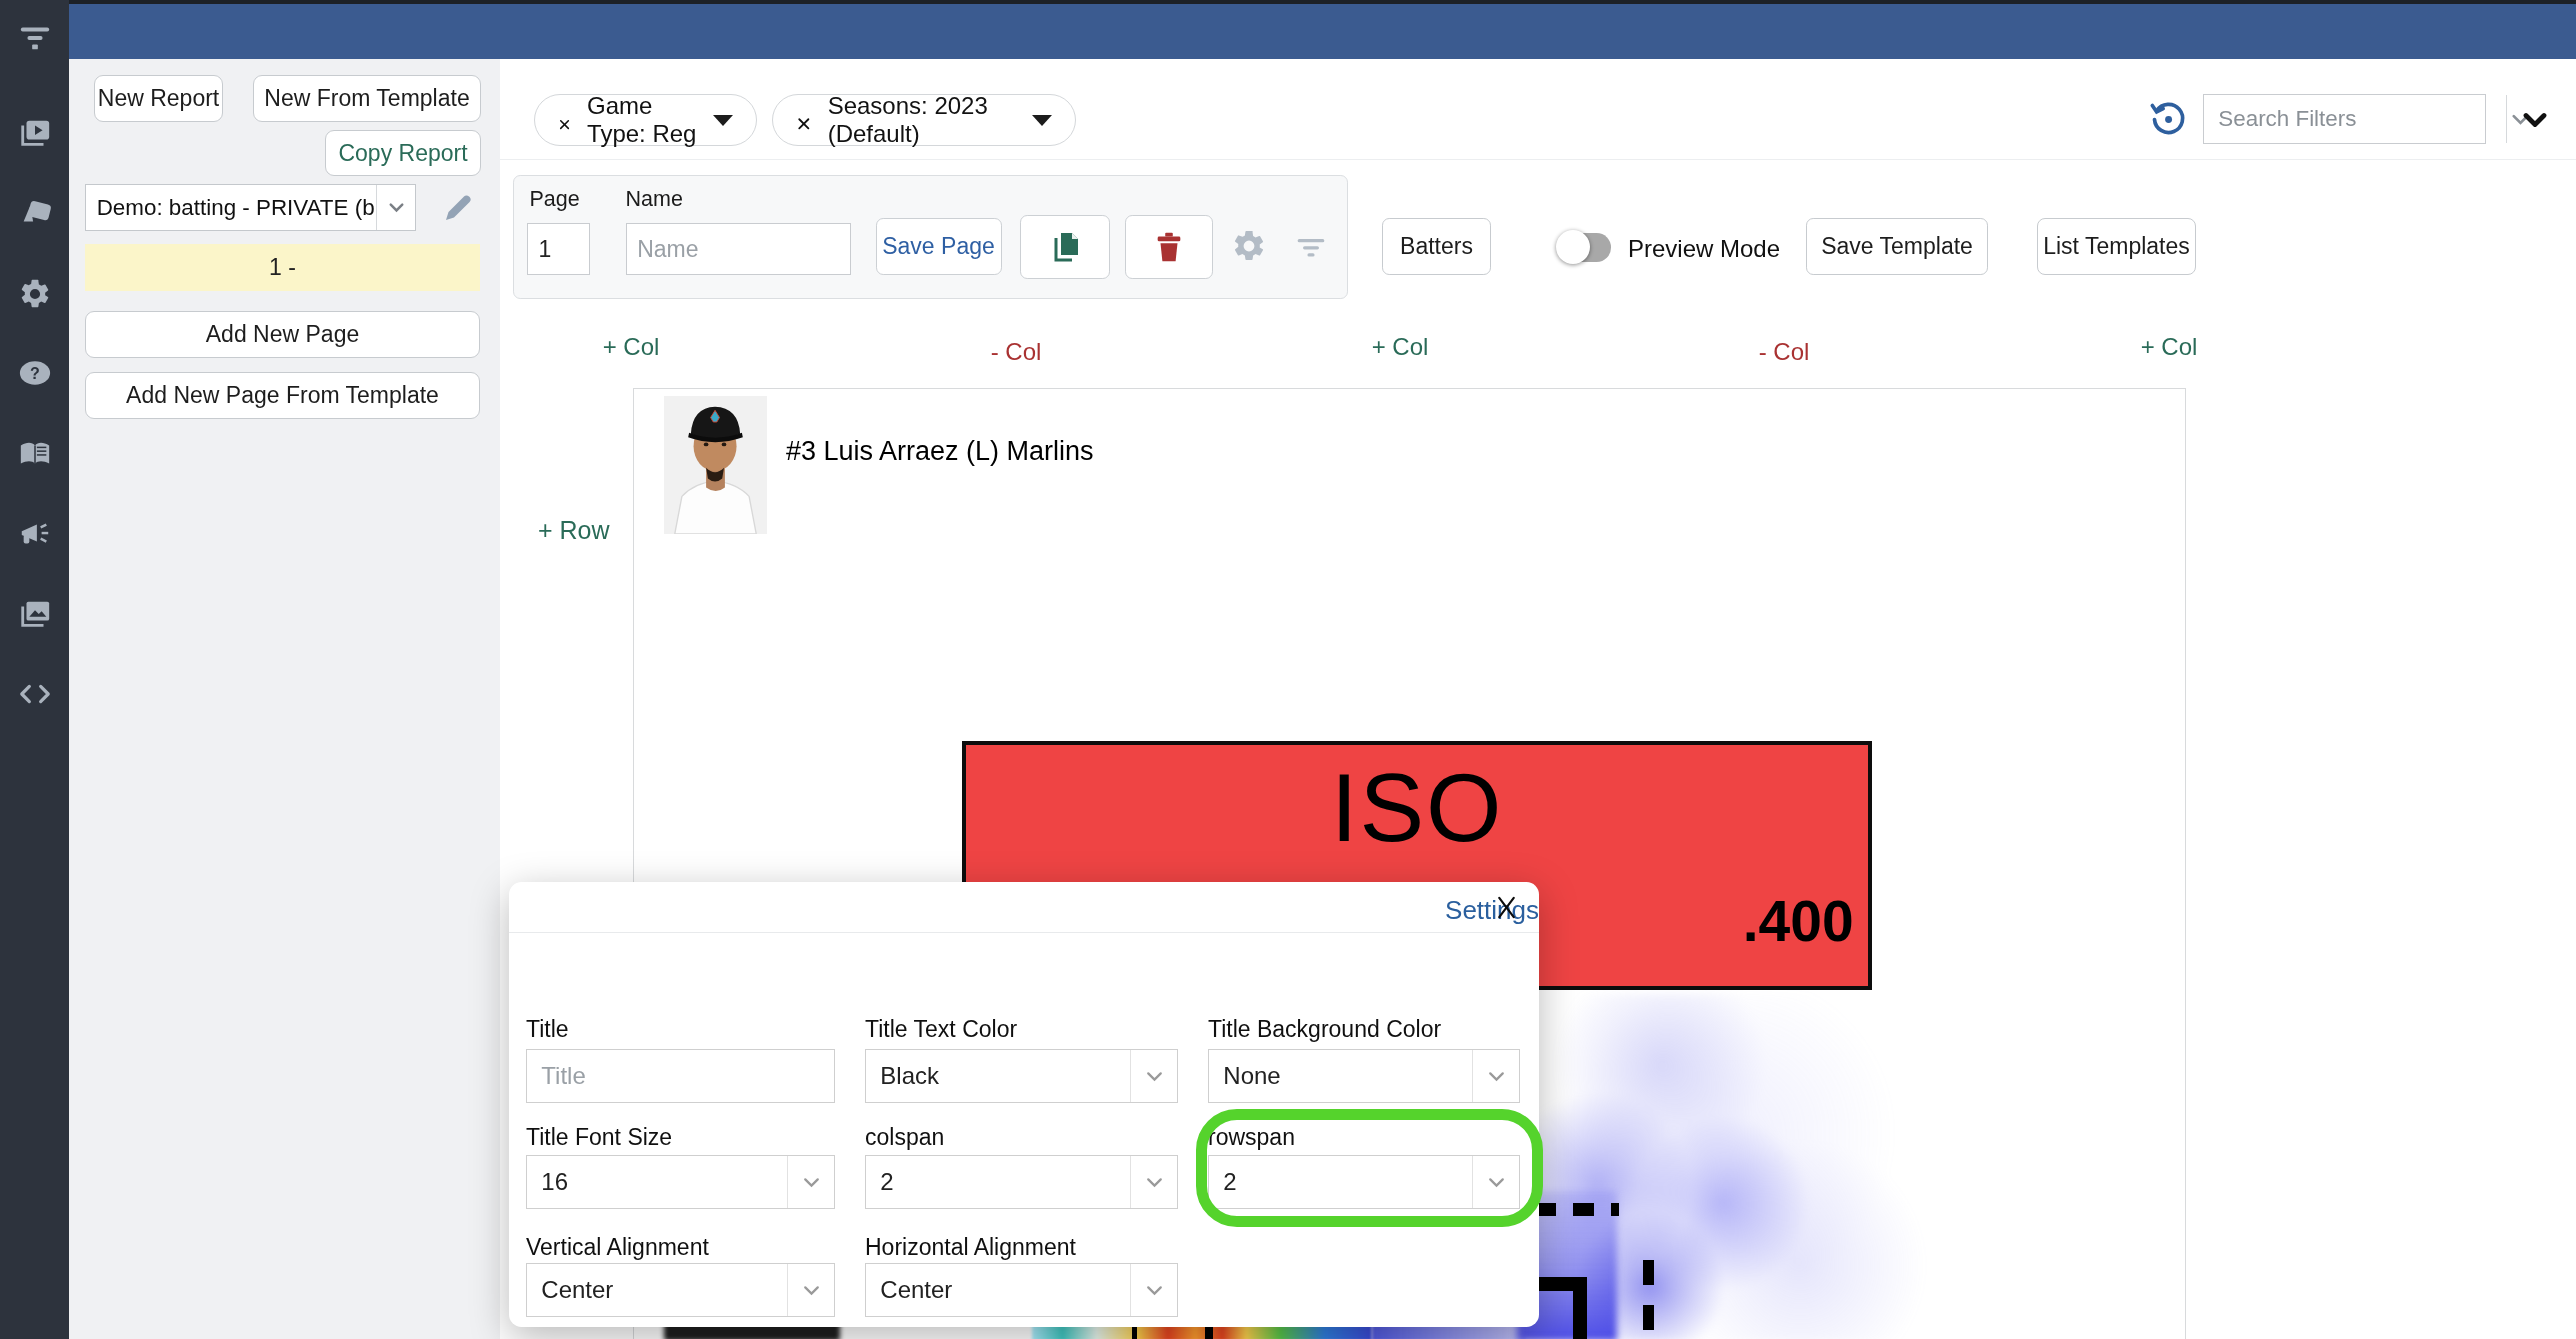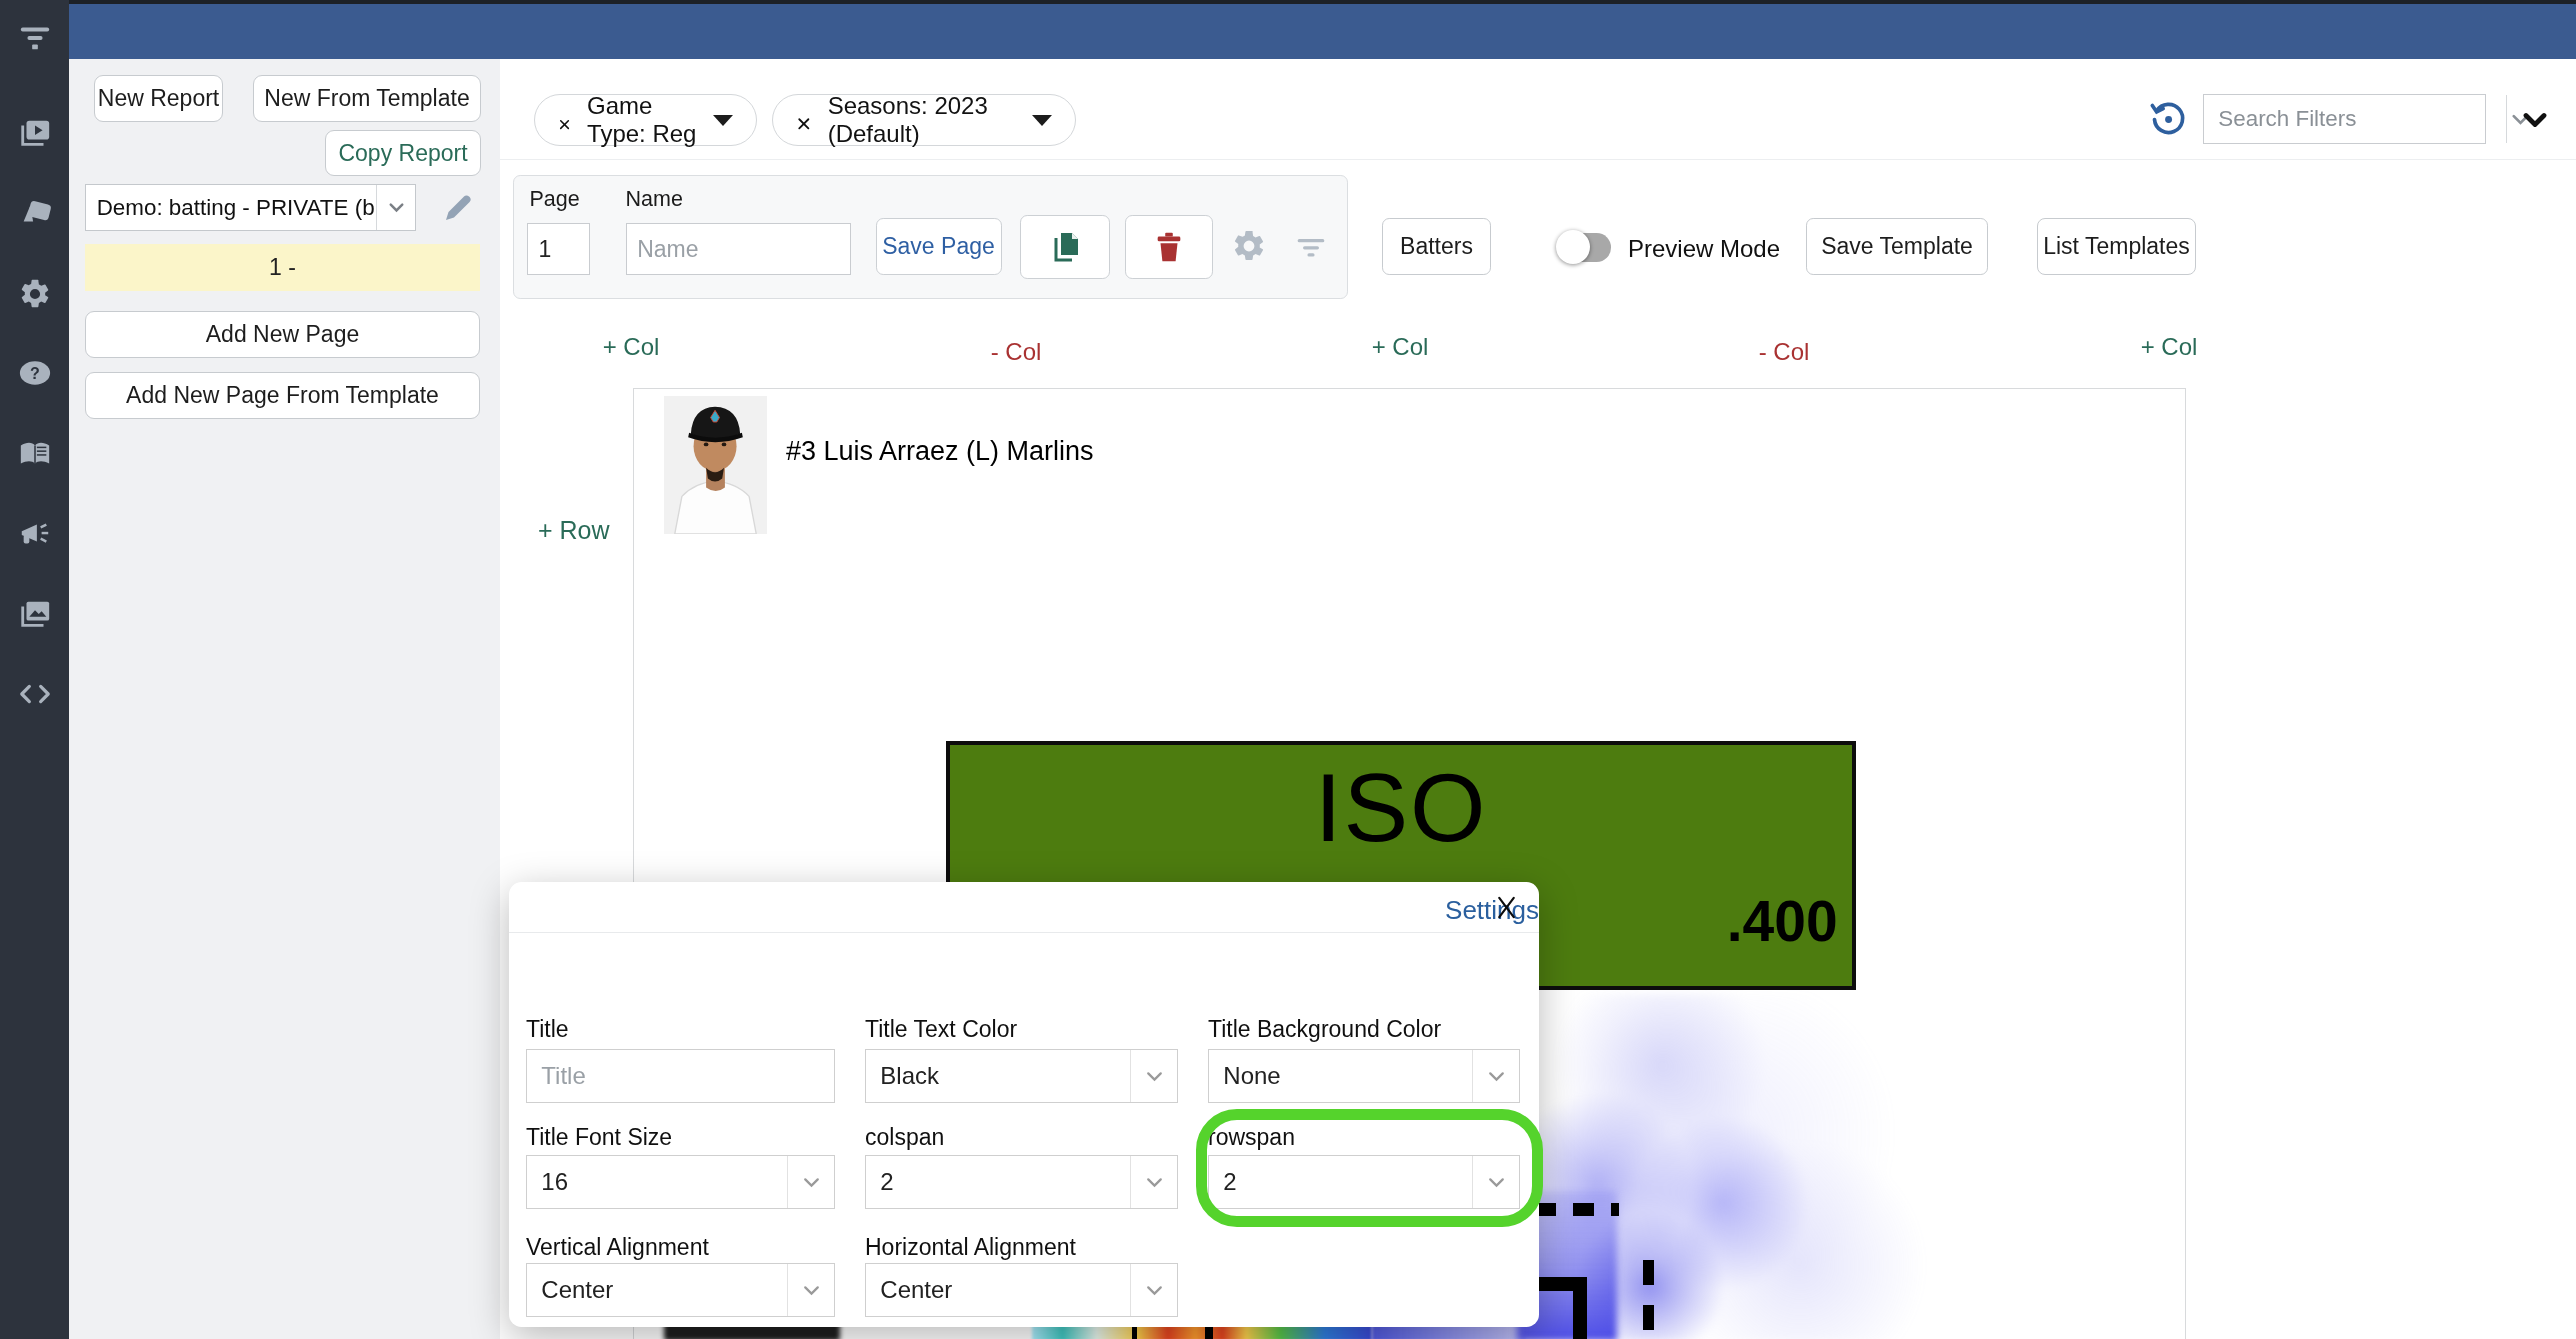--- a/index.html
+++ b/index.html
@@ -60,21 +60,21 @@
   
   .colctl { position:absolute; font-size:24px; transform:translateX(-50%); cursor:pointer; white-space:nowrap; }
   .colctl.add { color:#2a6b58; }
   .colctl.rem { color:#a93232; }
   .rowctl { position:absolute; left:38px; top:457px; font-size:25px; color:#2a6b58; cursor:pointer; }
 
   
   .canvas { position:absolute; left:133px; top:329px; width:1553px; height:952px; background:#fff; border:0.9px solid #d8dadc; overflow:hidden; }
   .photo { position:absolute; left:30px; top:7.2px; width:103px; height:138px; }
   .player-caption { position:absolute; left:152px; top:47px; font-size:27px; color:#000; }
-  .iso-box { position:absolute; left:312px; top:352px; width:910px; height:249px; border:4.5px solid #0d0d0d; background:#4d7c0f; }
+  .iso-box { position:absolute; left:328px; top:352px; width:910px; height:249px; border:4.5px solid #0d0d0d; background:#ef4444; }
   .iso-title { position:absolute; left:0; right:0; top:7.2px; text-align:center; font-size:97px; color:#000; letter-spacing:1.8px; }
   .iso-max { position:absolute; right:14.3px; top:143px; font-size:57px; font-weight:bold; color:#000; }
   .grad-bar { position:absolute; left:890px; top:554px; width:321px; height:33px;
               background:linear-gradient(90deg,#f8ef3e 0%,#f6b62b 38%,#f0701f 68%,#e8231a 100%); }
   .blue-blob { position:absolute; left:881px; top:605px; width:519px; height:348px; filter:blur(4.5px);
       background:
         radial-gradient(circle 152px at 28% 20%, rgba(130,130,235,.28), transparent 70%),
         radial-gradient(circle 134px at 16% 55%, rgba(100,100,235,.50), transparent 70%),
         radial-gradient(circle 125px at 40% 60%, rgba(110,110,240,.45), transparent 70%),
         radial-gradient(circle 107px at 26% 84%, rgba(75,75,230,.60), transparent 70%),

